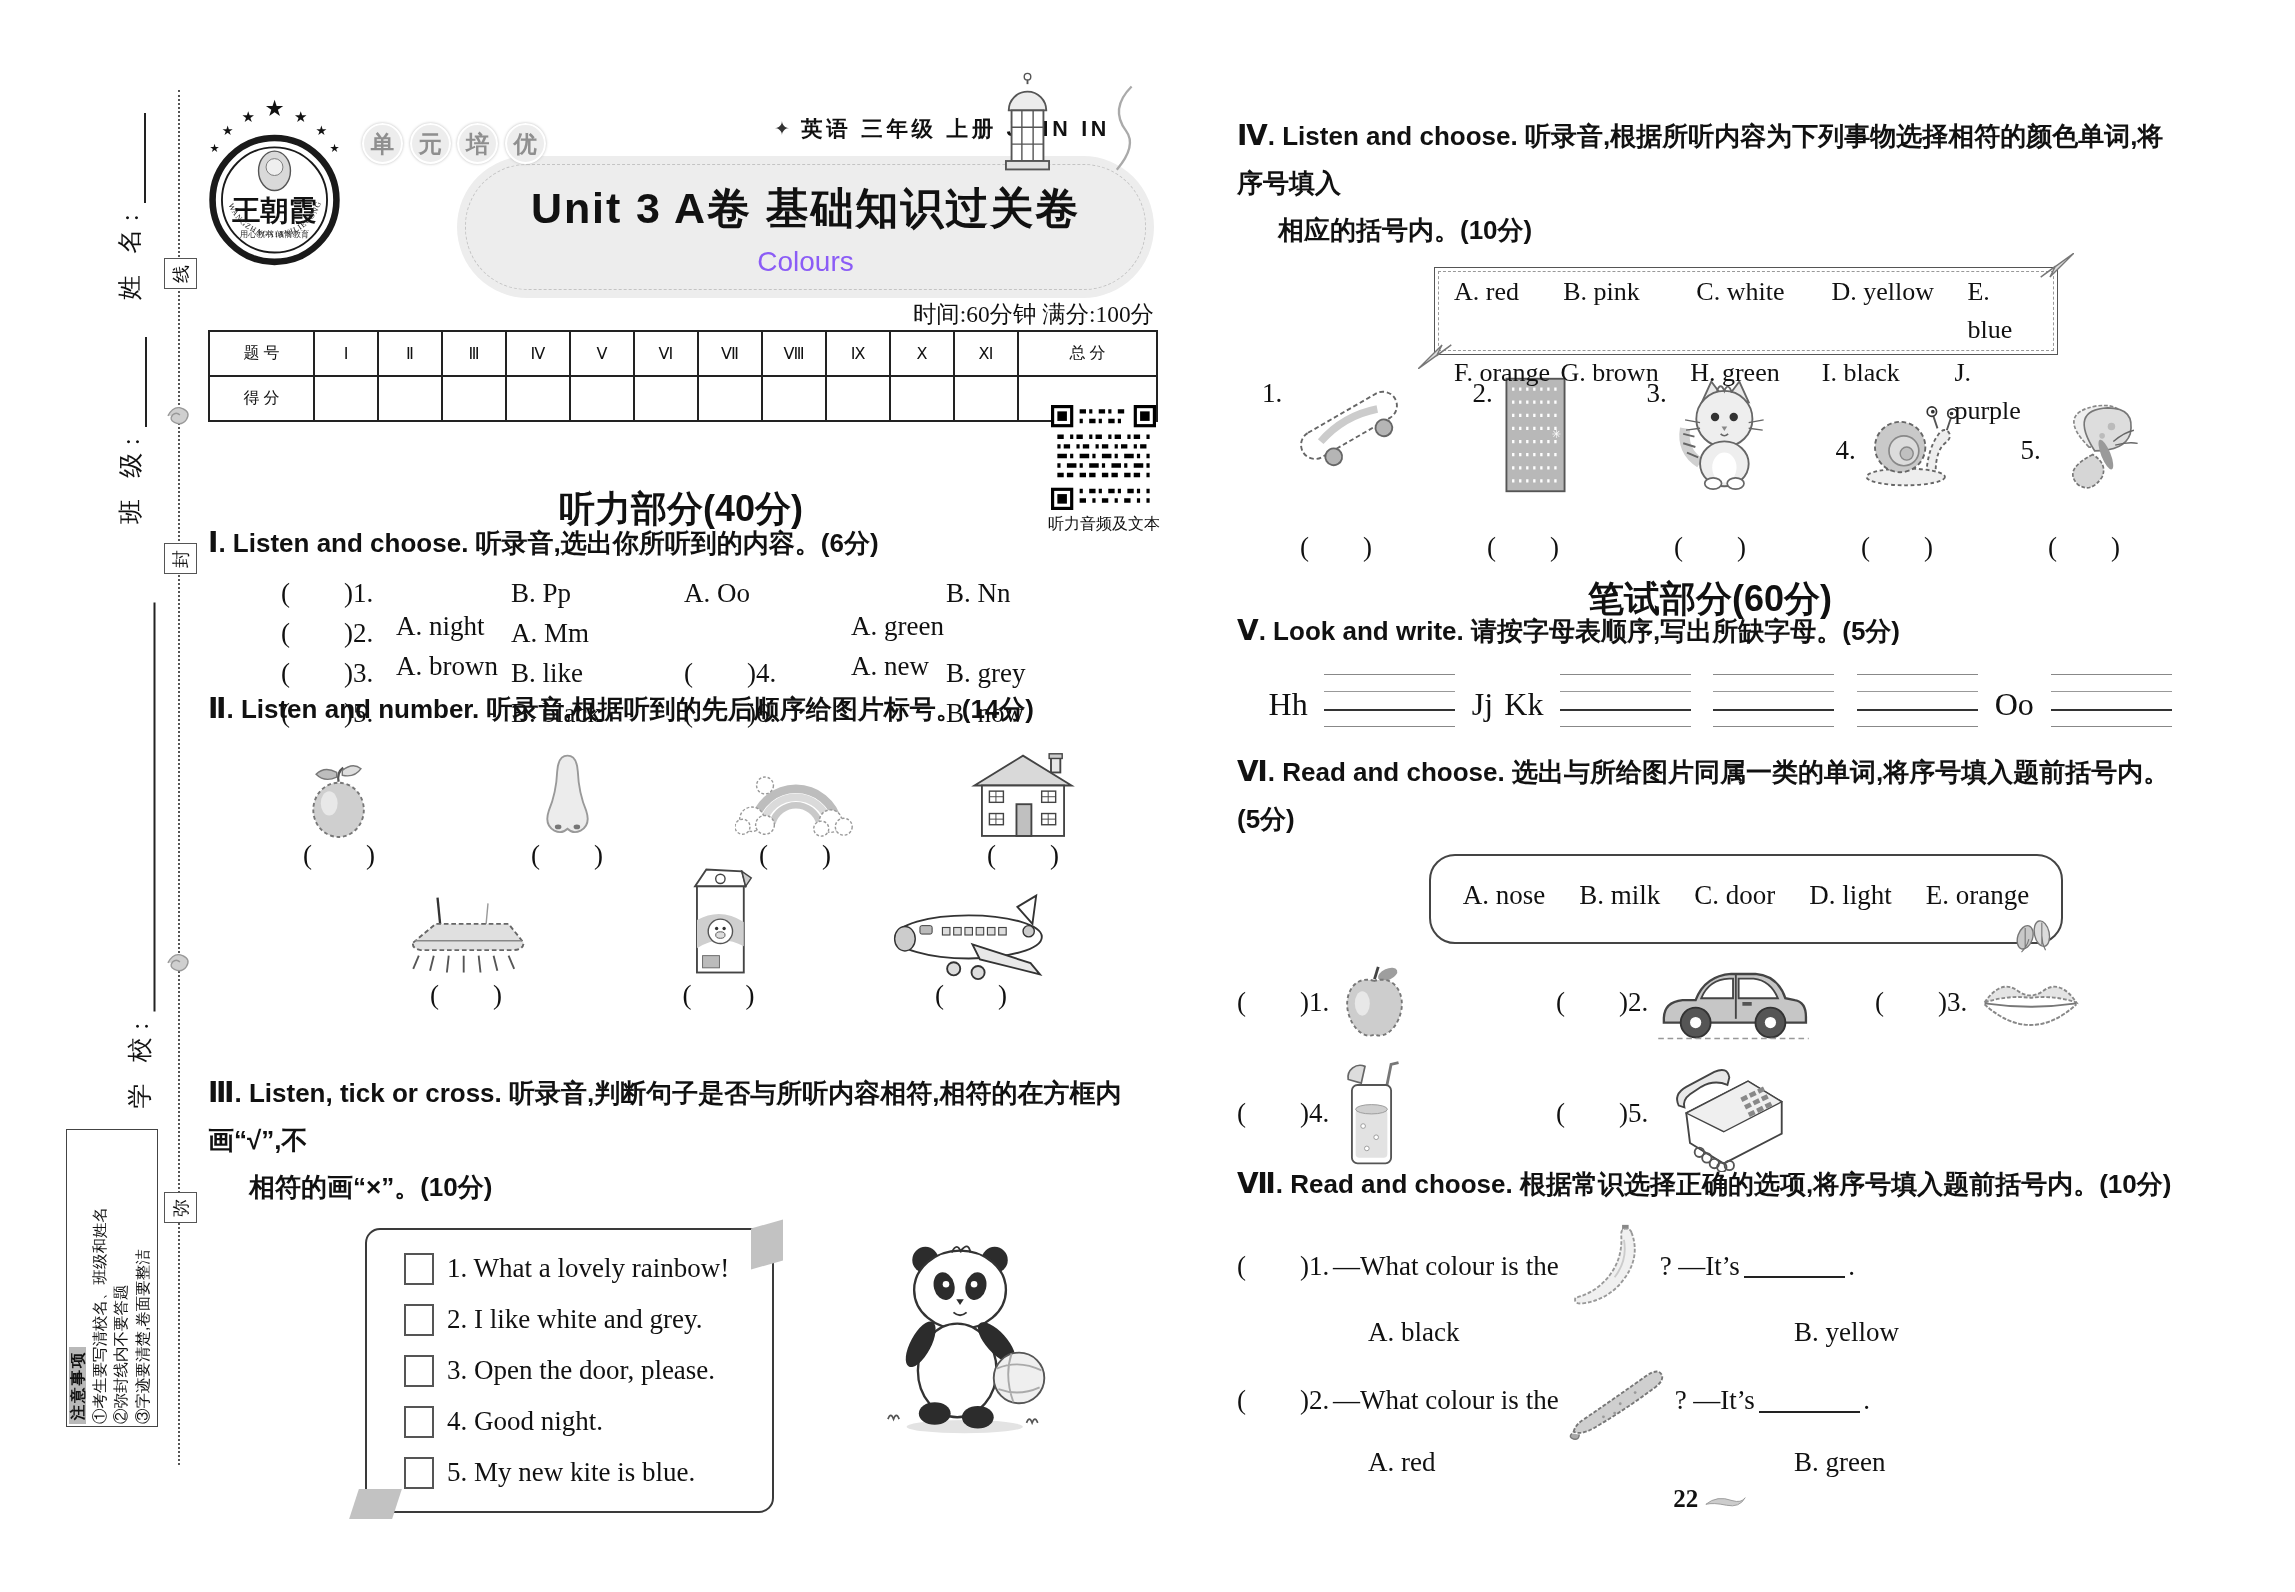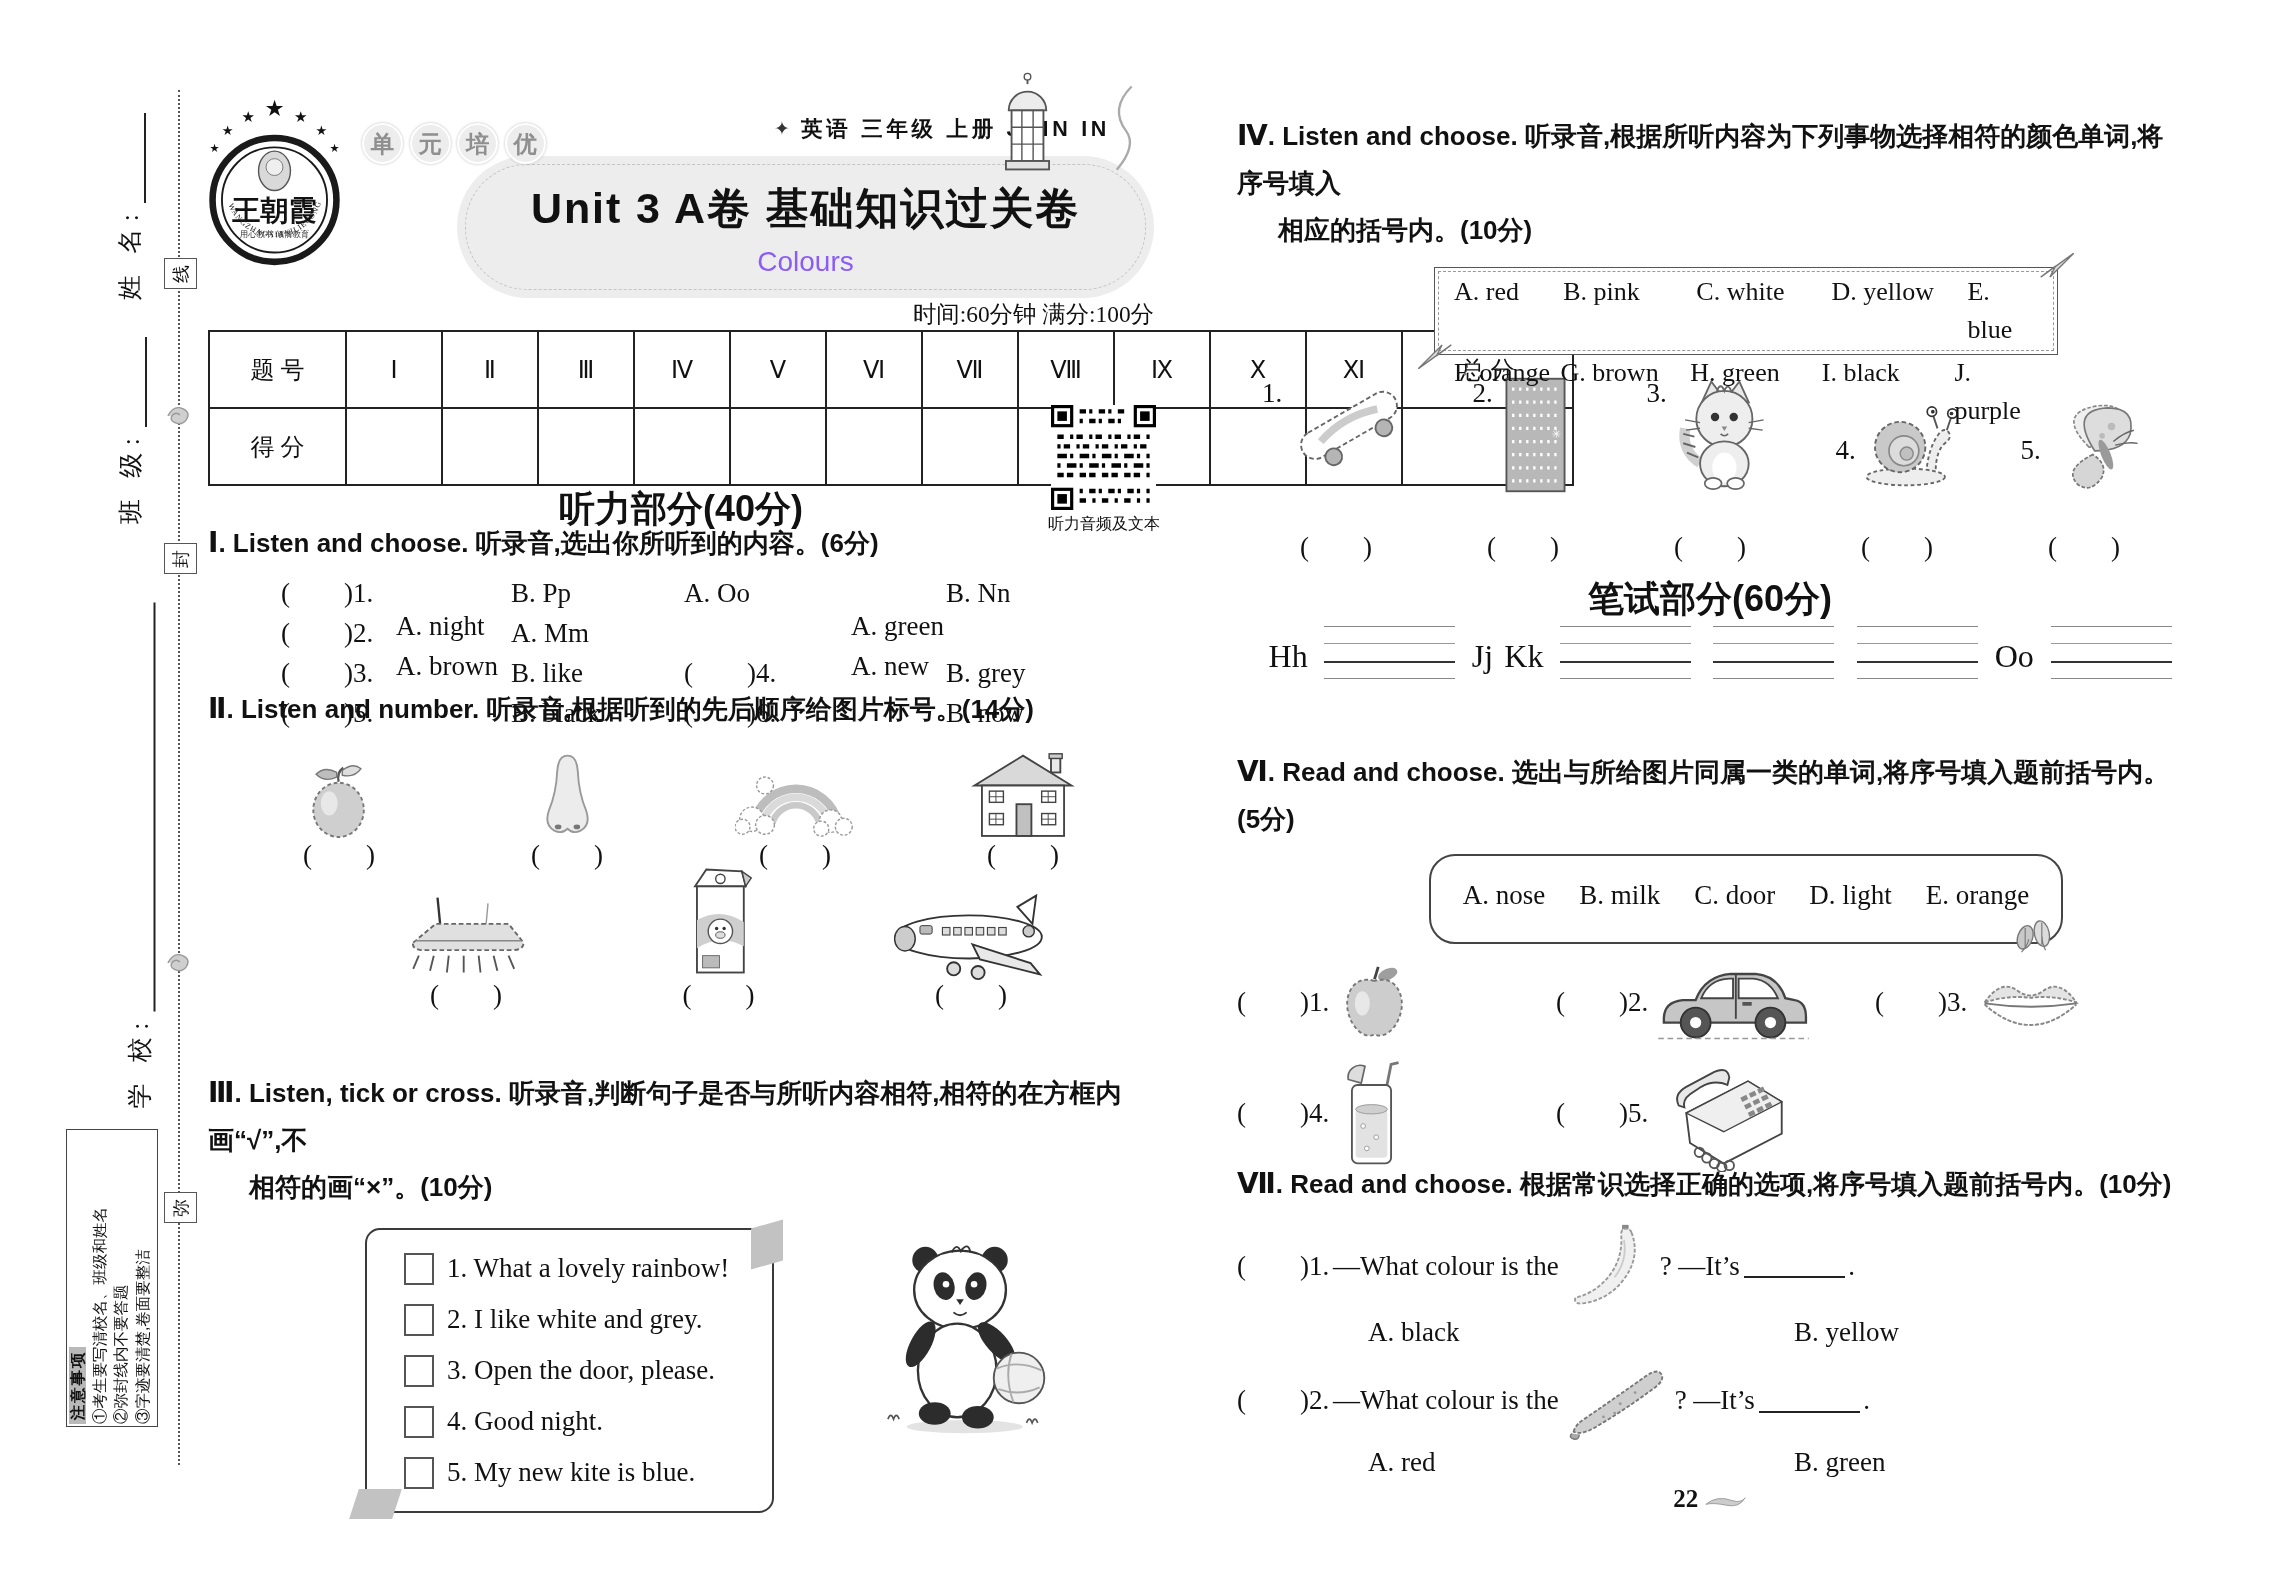--- a/index.html
+++ b/index.html
@@ -40,21 +40,21 @@
   .banner .st{position:relative;text-align:center;margin-top:7.5px;font-size:28px;
               font-family:"Liberation Sans",sans-serif;color:#8b5cf6;}
   .meta{position:absolute;left:774px;top:114px;display:flex;align-items:center;gap:11.2px;z-index:3;
         font-family:"Liberation Sans",sans-serif;}
   .meta .spark{font-size:19px;color:#333;}
   .meta .mtxt{font-size:21.5px;font-weight:600;letter-spacing:3.7px;}
   .timeinfo{position:absolute;left:862px;top:298px;width:292px;text-align:right;font-size:23.4px;}
 
   
   table.score{border-collapse:collapse;table-layout:fixed;width:946px;}
-  table.score td{border:2.3px solid #222;height:43px;text-align:center;font-size:24px;padding:16px;}
+  table.score td{border:2.3px solid #222;height:43px;text-align:center;font-size:16px;padding:0;}
   td.cwide{width:103px;} td.cnarrow{width:62px;} td.ctotal{width:137px;}
 
   .parttitle{position:absolute;width:946px;text-align:center;font-size:36px;font-weight:700;
              font-family:"Liberation Sans",sans-serif;margin-top:24px;}
   .qr-caption{position:absolute;left:1029px;top:514px;width:150px;text-align:center;font-size:16px;
               font-family:"Liberation Sans",sans-serif;}
 
   
   .s1grid{display:grid;grid-template-columns:230px 173px 262px 1fr;padding-left:73px;margin-top:3.7px;
           font-size:27px;line-height:40px;}
@@ -612,20 +612,23 @@
           </svg>
         </div>
         <span class="paren pre">(        )</span>
       </div>
     </div>
   </div>
 
   <div class="parttitle" style="left:1237px;top:551px;">笔试部分(60分)</div>
 
   <div class="sec" style="left:1237px;top:609px;">
+    <div class="headline">
+      <span class="rom">Ⅴ</span><span class="hen">. Look and write. </span><span class="hcn">请按字母表顺序,写出所缺字母。(5分)</span>
+    </div>
     <div class="writerow">
       <span class="wlabel">Hh</span>
       <span class="wl"></span>
       <span class="wlabel">Jj</span>
       <span class="wlabel">Kk</span>
       <span class="wl"></span>
       <span class="wl" style="width:131px;"></span>
       <span class="wl" style="width:131px;"></span>
       <span class="wlabel">Oo</span>
       <span class="wl" style="width:131px;"></span>

